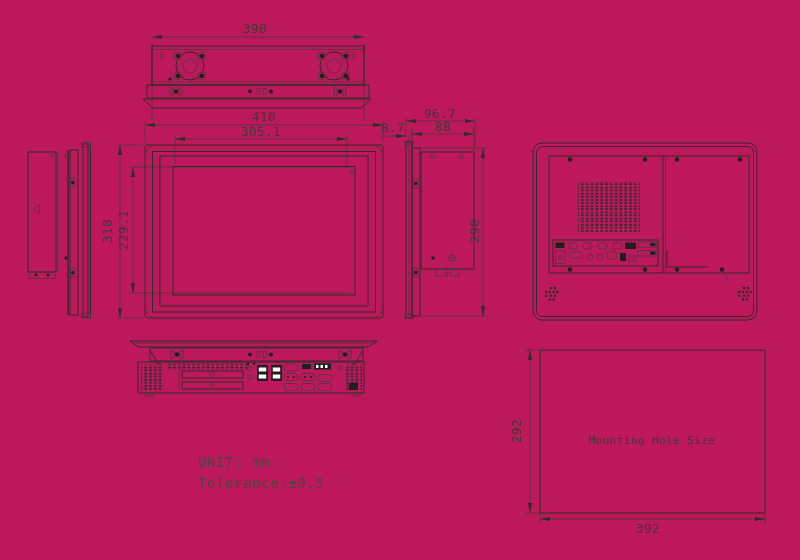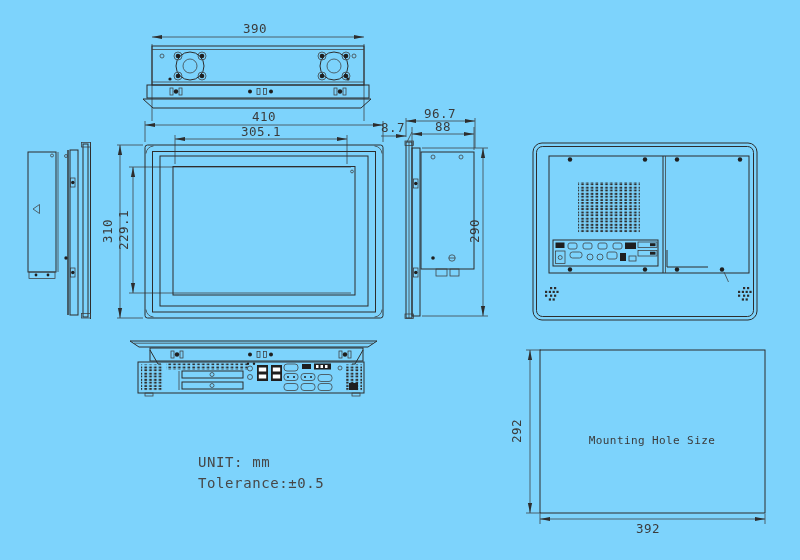--- a/index.html
+++ b/index.html
@@ -1,16 +1,16 @@
 <!DOCTYPE html>
 <html><head>
 <meta charset="utf-8">
 <style>
   html,body{margin:0;padding:0;background:#ffffff;}
-  #stage{position:relative;width:800px;height:560px;background:#7dd3fc;overflow:hidden;}
+  #stage{position:relative;width:800px;height:560px;background:#be185d;overflow:hidden;}
   svg{display:block;}
   .ln{stroke:#2d2d2d;stroke-width:1;fill:none;}
   .ln2{stroke:#2d2d2d;stroke-width:1.4;fill:none;}
   .thin{stroke:#3c3c3c;stroke-width:0.75;fill:none;}
   .fill{fill:#1f1f1f;stroke:none;}
   .dot{fill:#1f1f1f;stroke:none;}
   text{font-family:"DejaVu Sans Mono",monospace;fill:#3b3b3b;}
   .dim{font-size:12.5px;letter-spacing:0.5px;}
   .mlabel{font-size:11px;letter-spacing:0.4px;}
   .note{font-size:14px;letter-spacing:0.6px;fill:#474747;}

